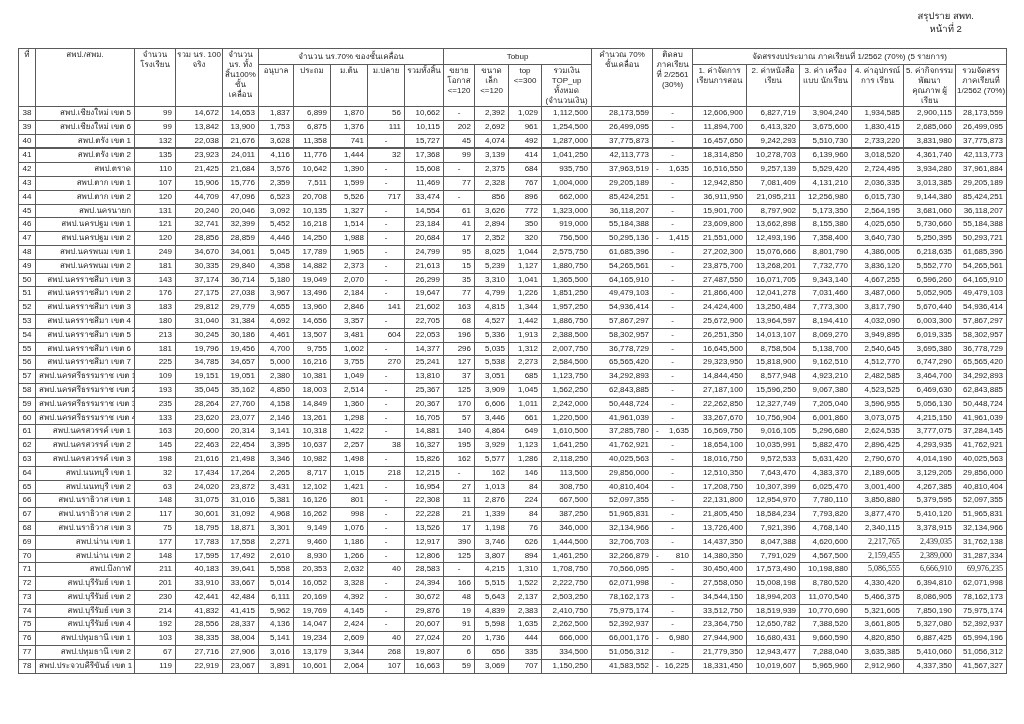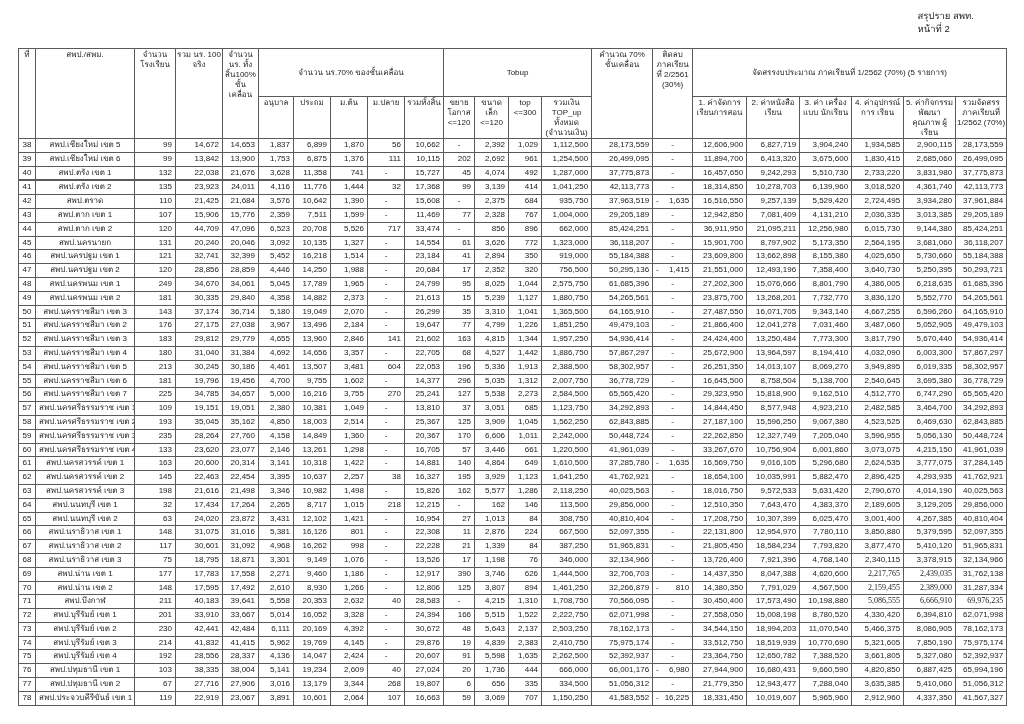--- a/index.html
+++ b/index.html
@@ -1,39 +1,39 @@
 <!DOCTYPE html>
 <html><head>
 <meta charset="utf-8">
 <style>
   html,body { margin:0; padding:0; }
   body {
     width:1024px; height:724px; background:#ffffff; position:relative;
     font-family:"Liberation Sans", sans-serif; color:#1c1c1c; overflow:hidden;
   }
   .corner-note {
-    position:absolute; top:9px; right:50px; text-align:left;
+    position:absolute; top:9px; right:50px; text-align:center;
     font-size:9.5px; line-height:1.4; color:#222;
   }
   table.alloc {
     position:absolute; left:18px; top:48px; width:988px;
     border-collapse:collapse; table-layout:fixed;
   }
   table.alloc th, table.alloc td { border:1px solid #5a5a5a; overflow:hidden; }
   table.alloc th {
     font-weight:normal; font-size:8px; line-height:1.25;
     vertical-align:top; text-align:center; padding:1px 1px 0 1px; background:#fff;
   }
-  table.alloc th.grp { vertical-align:middle; height:15px; padding:16px; }
+  table.alloc th.grp { vertical-align:middle; height:15px; padding:0; }
   table.alloc td {
     font-size:8px; height:12.8px; line-height:12.8px; padding:0 3px;
     white-space:nowrap; background:#fff;
   }
   td.c-center { text-align:center; padding:0; }
-  td.c-left   { text-align:center; padding:0 1px 0 2px;margin-left:36px; }
+  td.c-left   { text-align:right; padding:0 1px 0 2px;margin-left:36px; }
   td.c-num    { text-align:right; }
   td.c-dash   { text-align:center; }
   td.c-neg    { text-align:right; }
   td.c-neg .neg-minus { float:left; }
   td.hl { background:#ececec;font-family:Liberation Serif, serif; }
   tr.thick-bottom td { border-bottom-width:2px; }
 </style>
 </head>
 <body>
 

